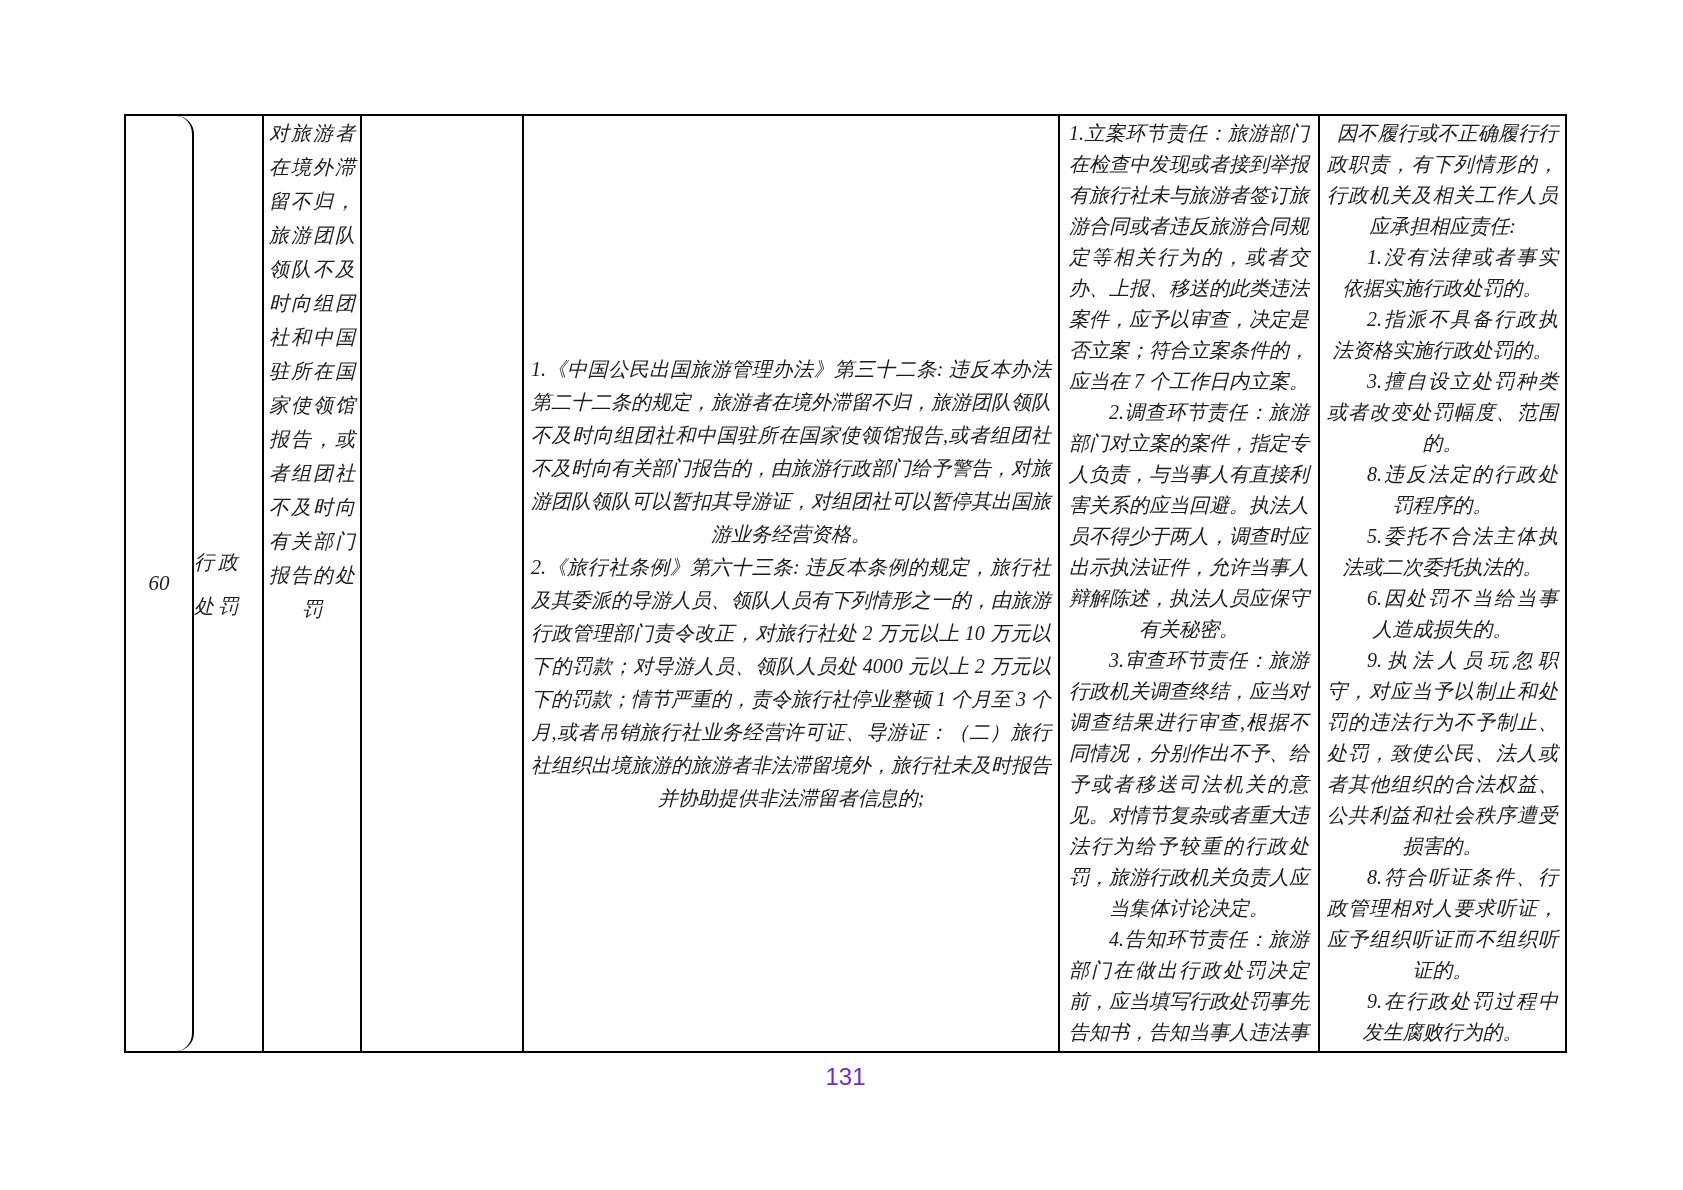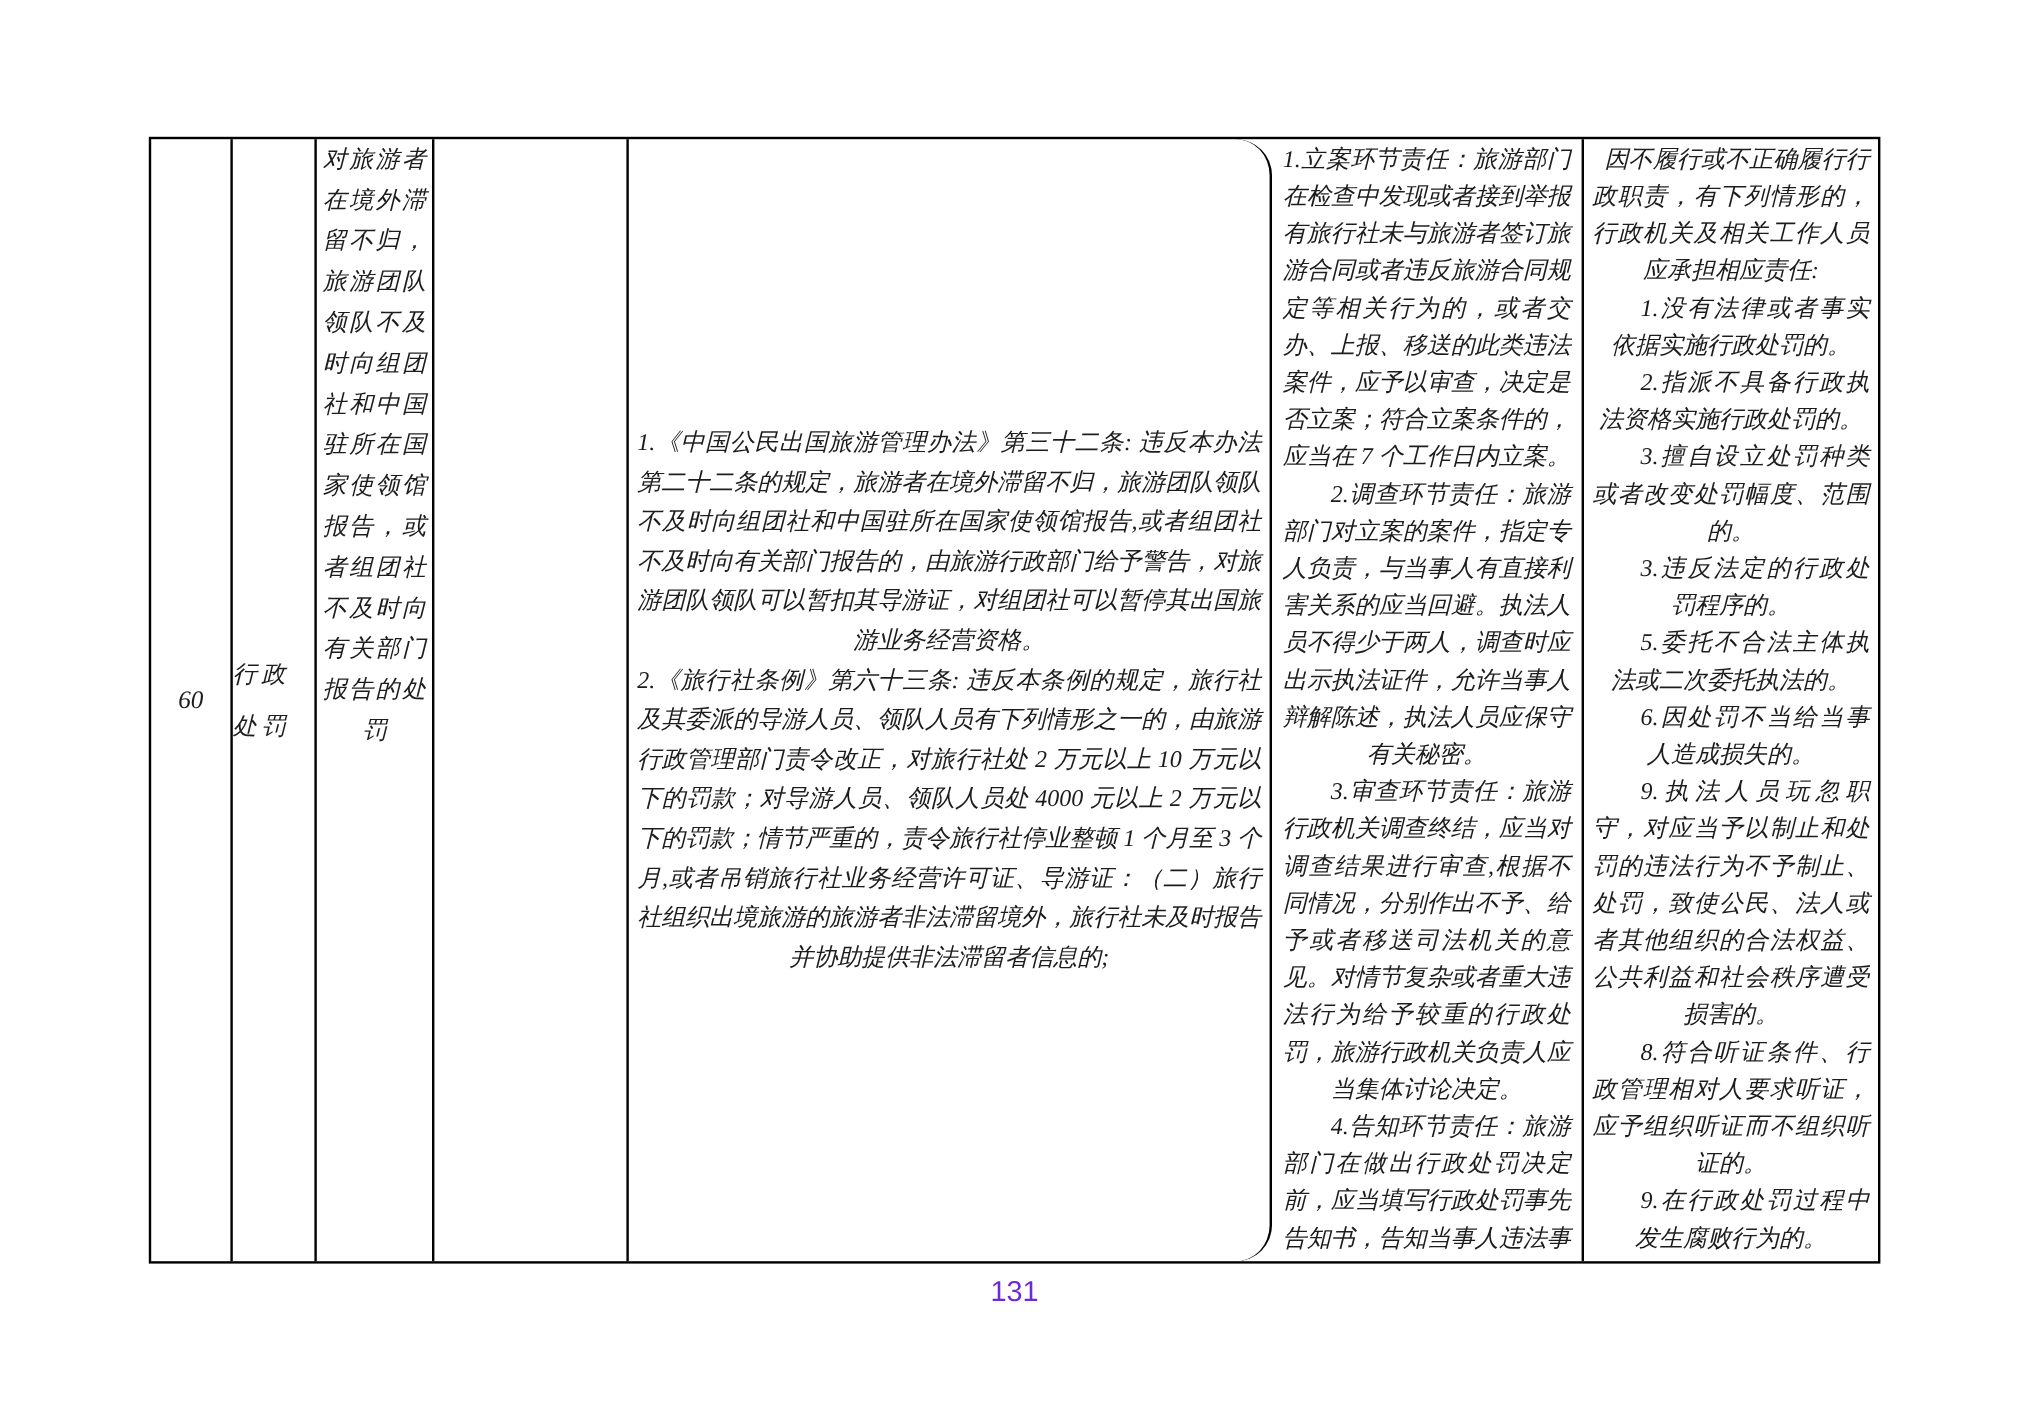--- a/index.html
+++ b/index.html
@@ -26,25 +26,25 @@
   .cell {
     box-sizing: border-box;
     border-right: 2px solid #000;
     display: flex;
     flex-direction: column;
     overflow: hidden;
     font-size: 20px;
     font-style: italic;
   }
   .cell:last-child { border-right: none; }
-  .c-seq   { flex: 0 0 68px;  justify-content: center; align-items: center; font-size: 21px; }
+  .c-seq   { flex: 0 0 68px;  justify-content: center; align-items: center; font-size: 21px; border-radius: 18px; }
   .c-cat   { flex: 0 0 70px;  justify-content: center; align-items: flex-start; }
   .c-item  { flex: 0 0 98px;  padding: 0 5px; }
   .c-blank { flex: 0 0 162px; }
-  .c-basis { flex: 0 0 536px; justify-content: center; padding: 0 7px; border-radius: 30px; }
+  .c-basis { flex: 0 0 536px; justify-content: center; padding: 0 7px; }
   .c-resp  { flex: 0 0 260px; justify-content: flex-start; padding: 2px 9px 0 9px; }
   .c-acct  { flex: 1 1 auto;  justify-content: flex-start; padding: 2px 7px 0 7px; }
 
   .cat-text {
     width: 48px;
     text-align: center;
     letter-spacing: 0.2em;
     line-height: 44px;
   }
   .item-text {
@@ -117,21 +117,21 @@
           <div class="para">4.告知环节责任：旅游部门在做出行政处罚决定前，应当填写行政处罚事先告知书，告知当事人违法事实、处罚的理由和依据，以及当事人依法享有的陈述、申辩、要求听证</div>
         </div>
     </div>
 
     <div class="cell c-acct">
       <div class="para acct-intro">因不履行或不正确履行行政职责，有下列情形的，行政机关及相关工作人员应承担相应责任:</div>
       <div data-repeat="table.accountability_items">
           <div class="para">1.没有法律或者事实依据实施行政处罚的。</div>
           <div class="para">2.指派不具备行政执法资格实施行政处罚的。</div>
           <div class="para">3.擅自设立处罚种类或者改变处罚幅度、范围的。</div>
-          <div class="para">3.违反法定的行政处罚程序的。</div>
+          <div class="para">8.违反法定的行政处罚程序的。</div>
           <div class="para">5.委托不合法主体执法或二次委托执法的。</div>
           <div class="para">6.因处罚不当给当事人造成损失的。</div>
           <div class="para">9.执法人员玩忽职守，对应当予以制止和处罚的违法行为不予制止、处罚，致使公民、法人或者其他组织的合法权益、公共利益和社会秩序遭受损害的。</div>
           <div class="para">8.符合听证条件、行政管理相对人要求听证，应予组织听证而不组织听证的。</div>
           <div class="para">9.在行政处罚过程中发生腐败行为的。</div>
           <div class="para">10.处罚不使用罚款、没收财物单据或者使用非法定部门制发的罚款、没收财物单</div>
         </div>
     </div>
 
   </div>

